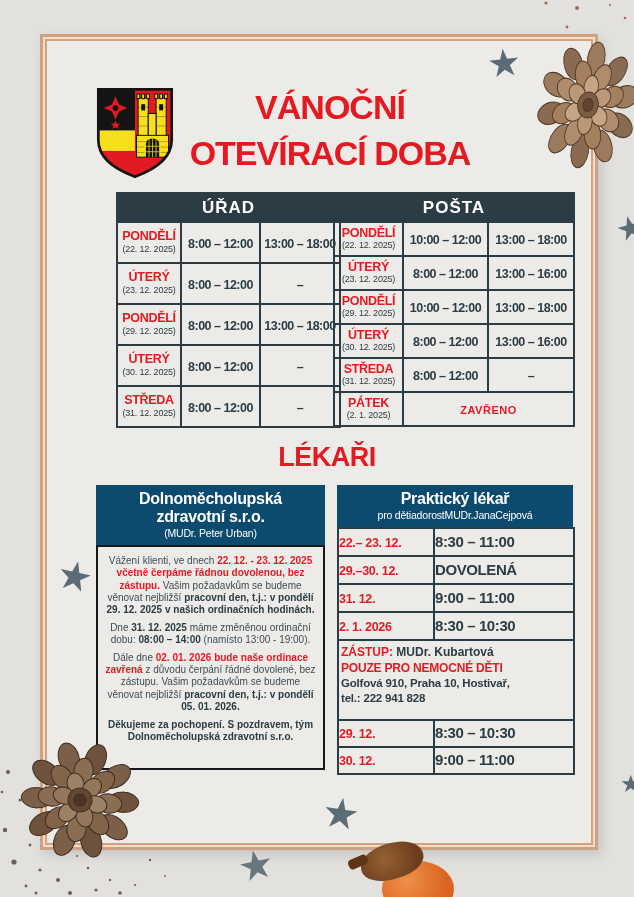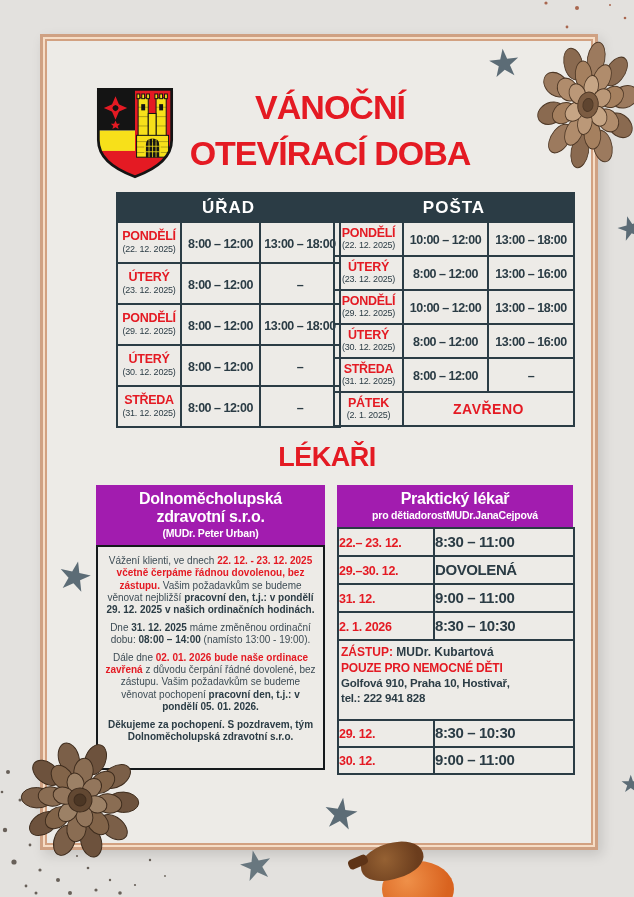--- a/index.html
+++ b/index.html
@@ -27,33 +27,33 @@
   table.sched{position:absolute;border-collapse:collapse;table-layout:fixed;}
   table.sched th{
     background:#2b3c45;color:#fff;font-size:17px;font-weight:bold;
     letter-spacing:1px;height:27px;border:2px solid #2b3c45;padding:0;
   }
   table.sched td{border:2px solid #2b3c45;text-align:center;padding:0;overflow:hidden;}
   td.day-cell{text-align:left;padding-left:5px;}
   .day{color:#e41a23;font-weight:bold;font-size:12.5px;letter-spacing:-0.3px;display:block;line-height:1.1;}
   .date{color:#2b3c45;font-size:9px;letter-spacing:-0.2px;display:block;line-height:1.2;}
   .time{font-weight:bold;color:#2b3c45;font-size:12.5px;letter-spacing:-0.5px;}
-  .closed{color:#e41a23;font-weight:bold;font-size:14px;letter-spacing:0.5px;}
+  .closed{color:#e41a23;font-weight:bold;font-size:11px;letter-spacing:0.5px;}
   #urad{left:94px;top:192px;width:223px;margin-left:22px;}
   #urad tbody tr{height:41px;}
   #posta{left:333px;top:192px;width:240px;}
   #posta tbody tr{height:34px;}
   
   .lekari-heading{
     position:absolute;left:47px;top:442px;width:560px;text-align:center;
     color:#e41a23;font-weight:bold;font-size:27px;letter-spacing:-0.5px;
   }
-  .box-header{background:#a21caf;color:#fff;text-align:center;padding:5px 4px 6px;}
+  .box-header{background:#0c4a6e;color:#fff;text-align:center;padding:5px 4px 6px;}
   .box-header .t1{font-size:16px;font-weight:bold;line-height:1.12;letter-spacing:-0.3px;}
-  .box-header .sub{font-size:10.5px;font-weight:bold;margin-top:1px;letter-spacing:-0.2px;}
+  .box-header .sub{font-size:10.5px;font-weight:normal;margin-top:1px;letter-spacing:-0.2px;}
   .left-box{position:absolute;left:96px;top:485px;width:229px;box-sizing:border-box;}
   .left-body{
     border:2px solid #15191c;box-sizing:border-box;min-height:225px;
     padding:8px 6px 20px;font-size:10px;line-height:1.24;color:#3d4c55;text-align:center;
   }
   .left-body p{margin:0 0 5px;}
   .rb{color:#e41a23;font-weight:bold;}
   .b{font-weight:bold;color:#2b3c45;}
   .right-box{position:absolute;left:337px;top:485px;width:236px;box-sizing:border-box;}
   table.rtbl{border-collapse:collapse;table-layout:fixed;width:236px;}
@@ -315,21 +315,21 @@
 
   <div class="left-box">
     <div class="box-header">
       <div class="t1">Dolnoměcholupská</div>
       <div class="t1">zdravotní s.r.o.</div>
       <div class="sub">(MUDr. Peter Urban)</div>
     </div>
     <div class="left-body">
       <p><span>Vážení klienti, ve dnech </span><span class="rb">22. 12. - 23. 12. 2025 včetně čerpáme řádnou dovolenou, bez zástupu.</span><span> Vašim požadavkům se budeme věnovat nejbližší </span><span class="b">pracovní den, t.j.: v pondělí 29. 12. 2025 v našich ordinačních hodinách.</span></p>
       <p><span>Dne </span><span class="b">31. 12. 2025</span><span> máme změněnou ordinační dobu: </span><span class="b">08:00 – 14:00</span><span> (namísto 13:00 - 19:00).</span></p>
-      <p><span>Dále dne </span><span class="rb">02. 01. 2026 bude naše ordinace zavřená</span><span> z důvodu čerpání řádné dovolené, bez zástupu. Vašim požadavkům se budeme věnovat pochopení </span><span class="b">pracovní den, t.j.: v pondělí 05. 01. 2026.</span></p>
+      <p><span>Dále dne </span><span class="rb">02. 01. 2026 bude naše ordinace zavřená</span><span> z důvodu čerpání řádné dovolené, bez zástupu. Vašim požadavkům se budeme věnovat nejbližší </span><span class="b">pracovní den, t.j.: v pondělí 05. 01. 2026.</span></p>
       <p><span class="b">Děkujeme za pochopení. S pozdravem, tým Dolnoměcholupská zdravotní s.r.o.</span></p>
     </div>
   </div>
 
   <div class="right-box">
     <div class="box-header">
       <div class="t1">Praktický lékař</div>
       <div class="sub">pro dětiadorostMUDr.JanaCejpová</div>
     </div>
     <table class="rtbl">

